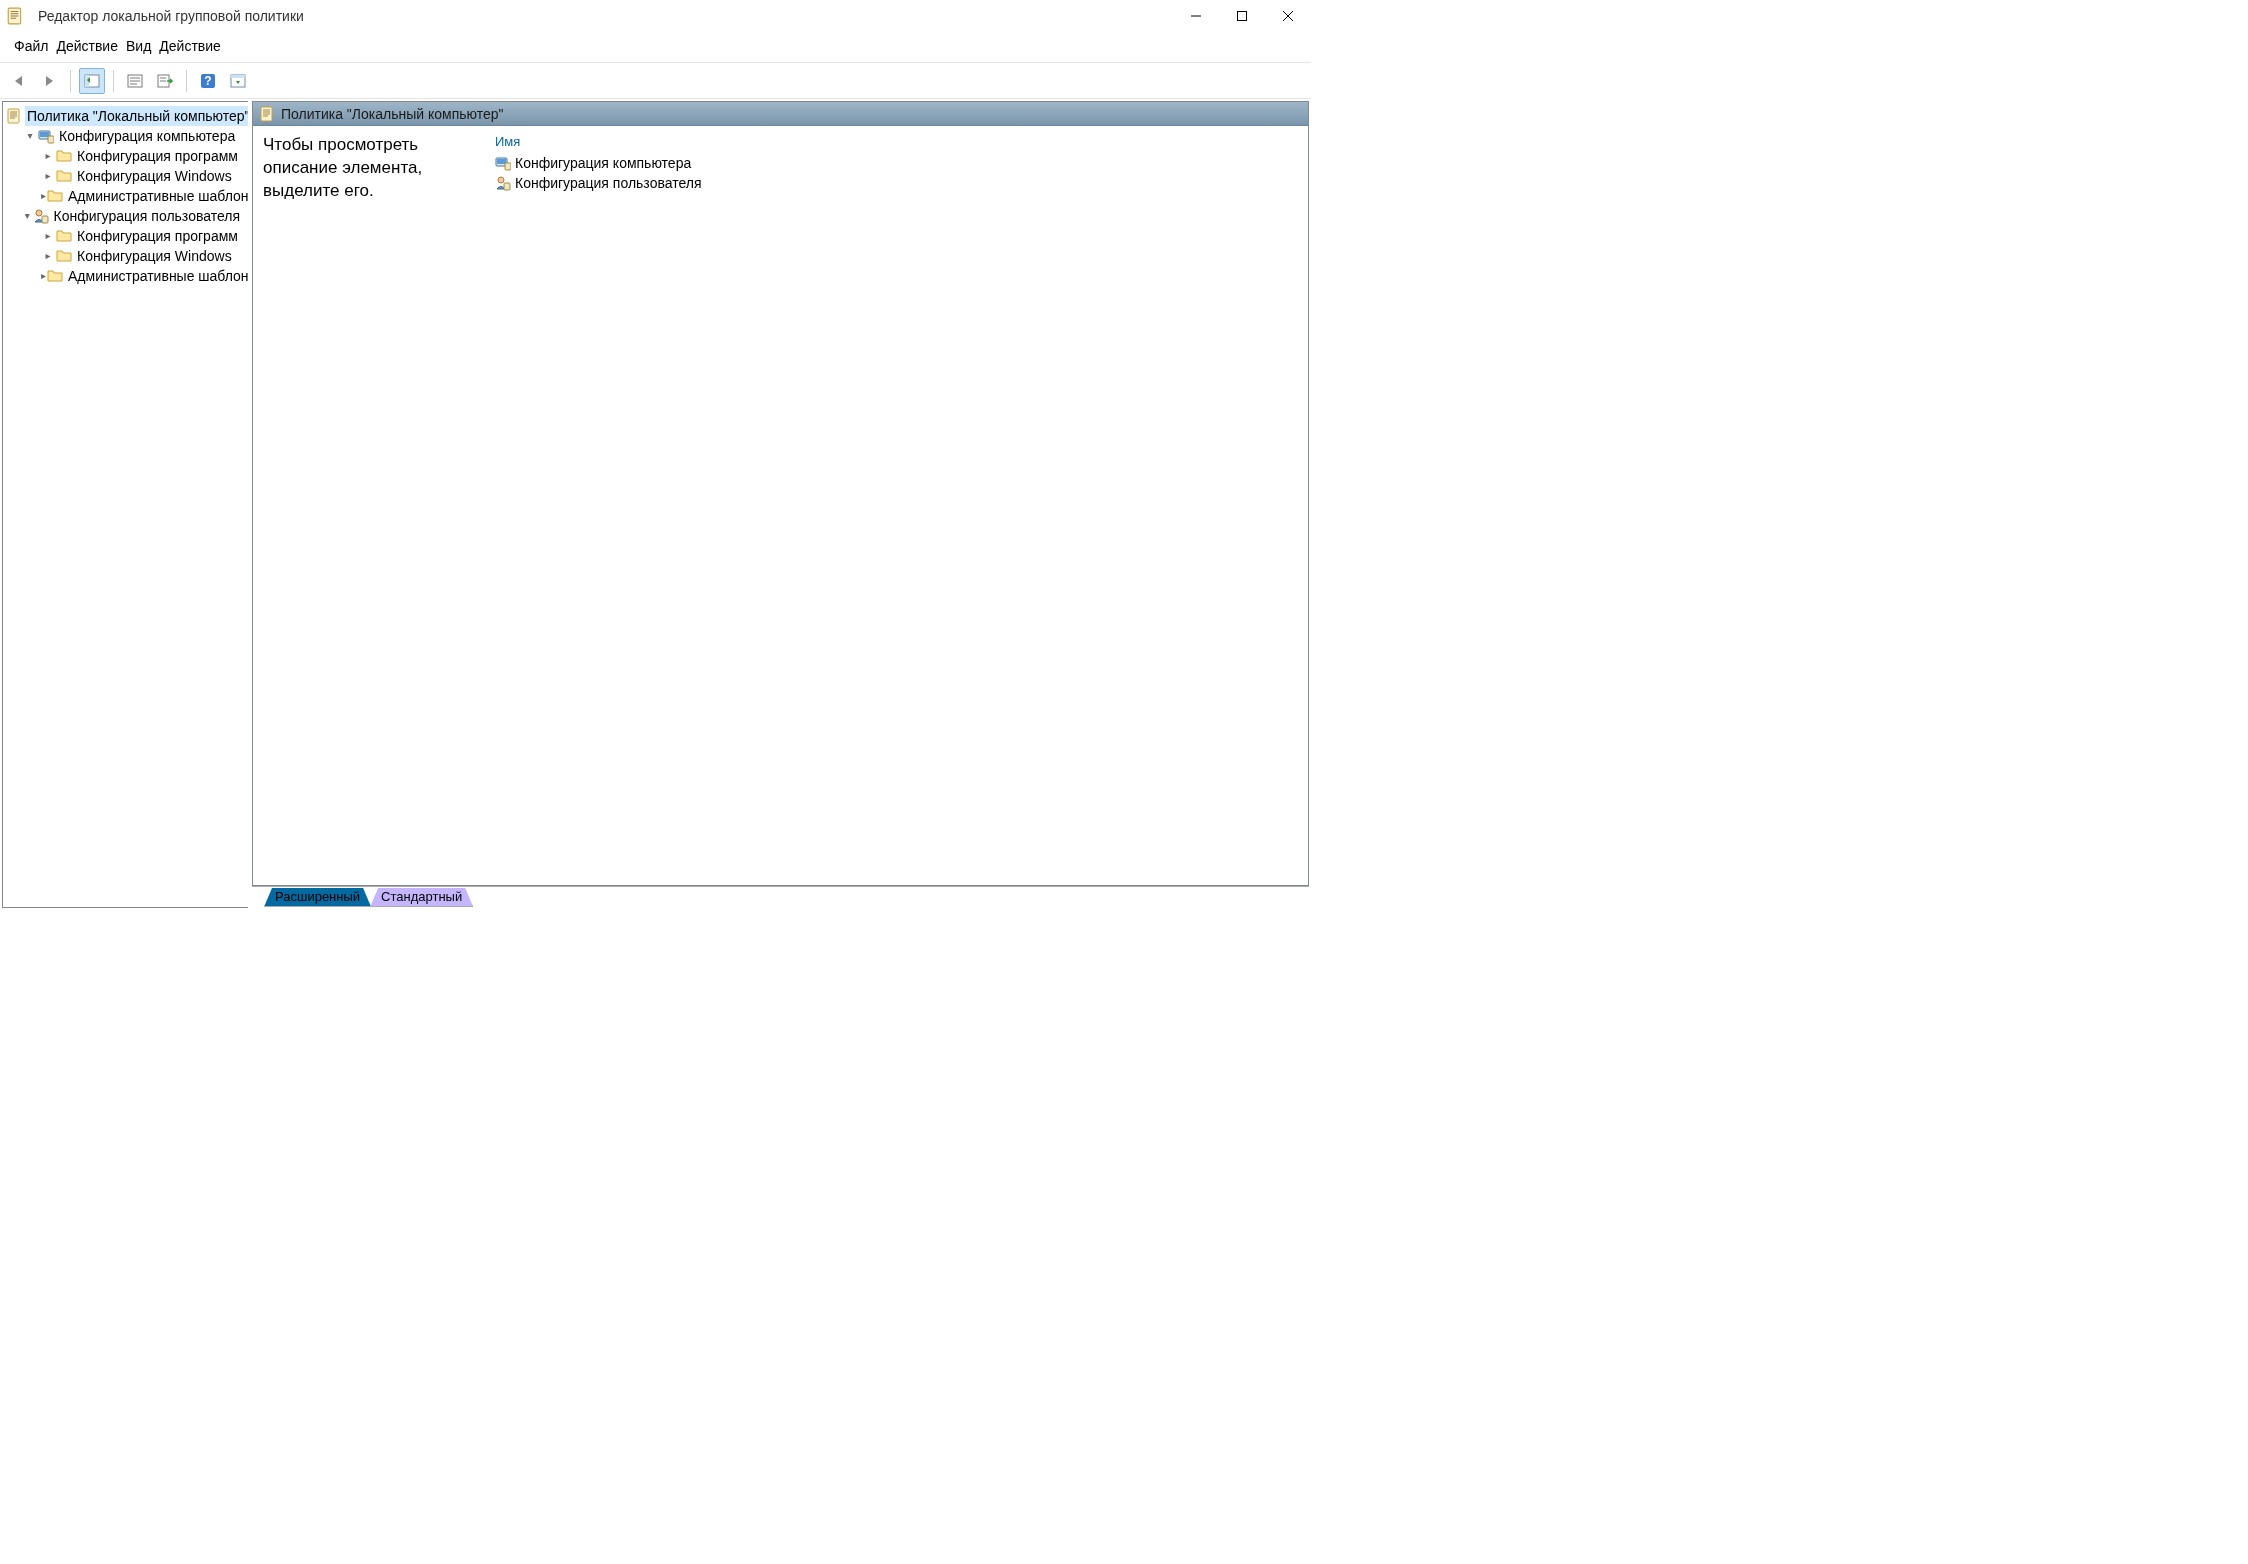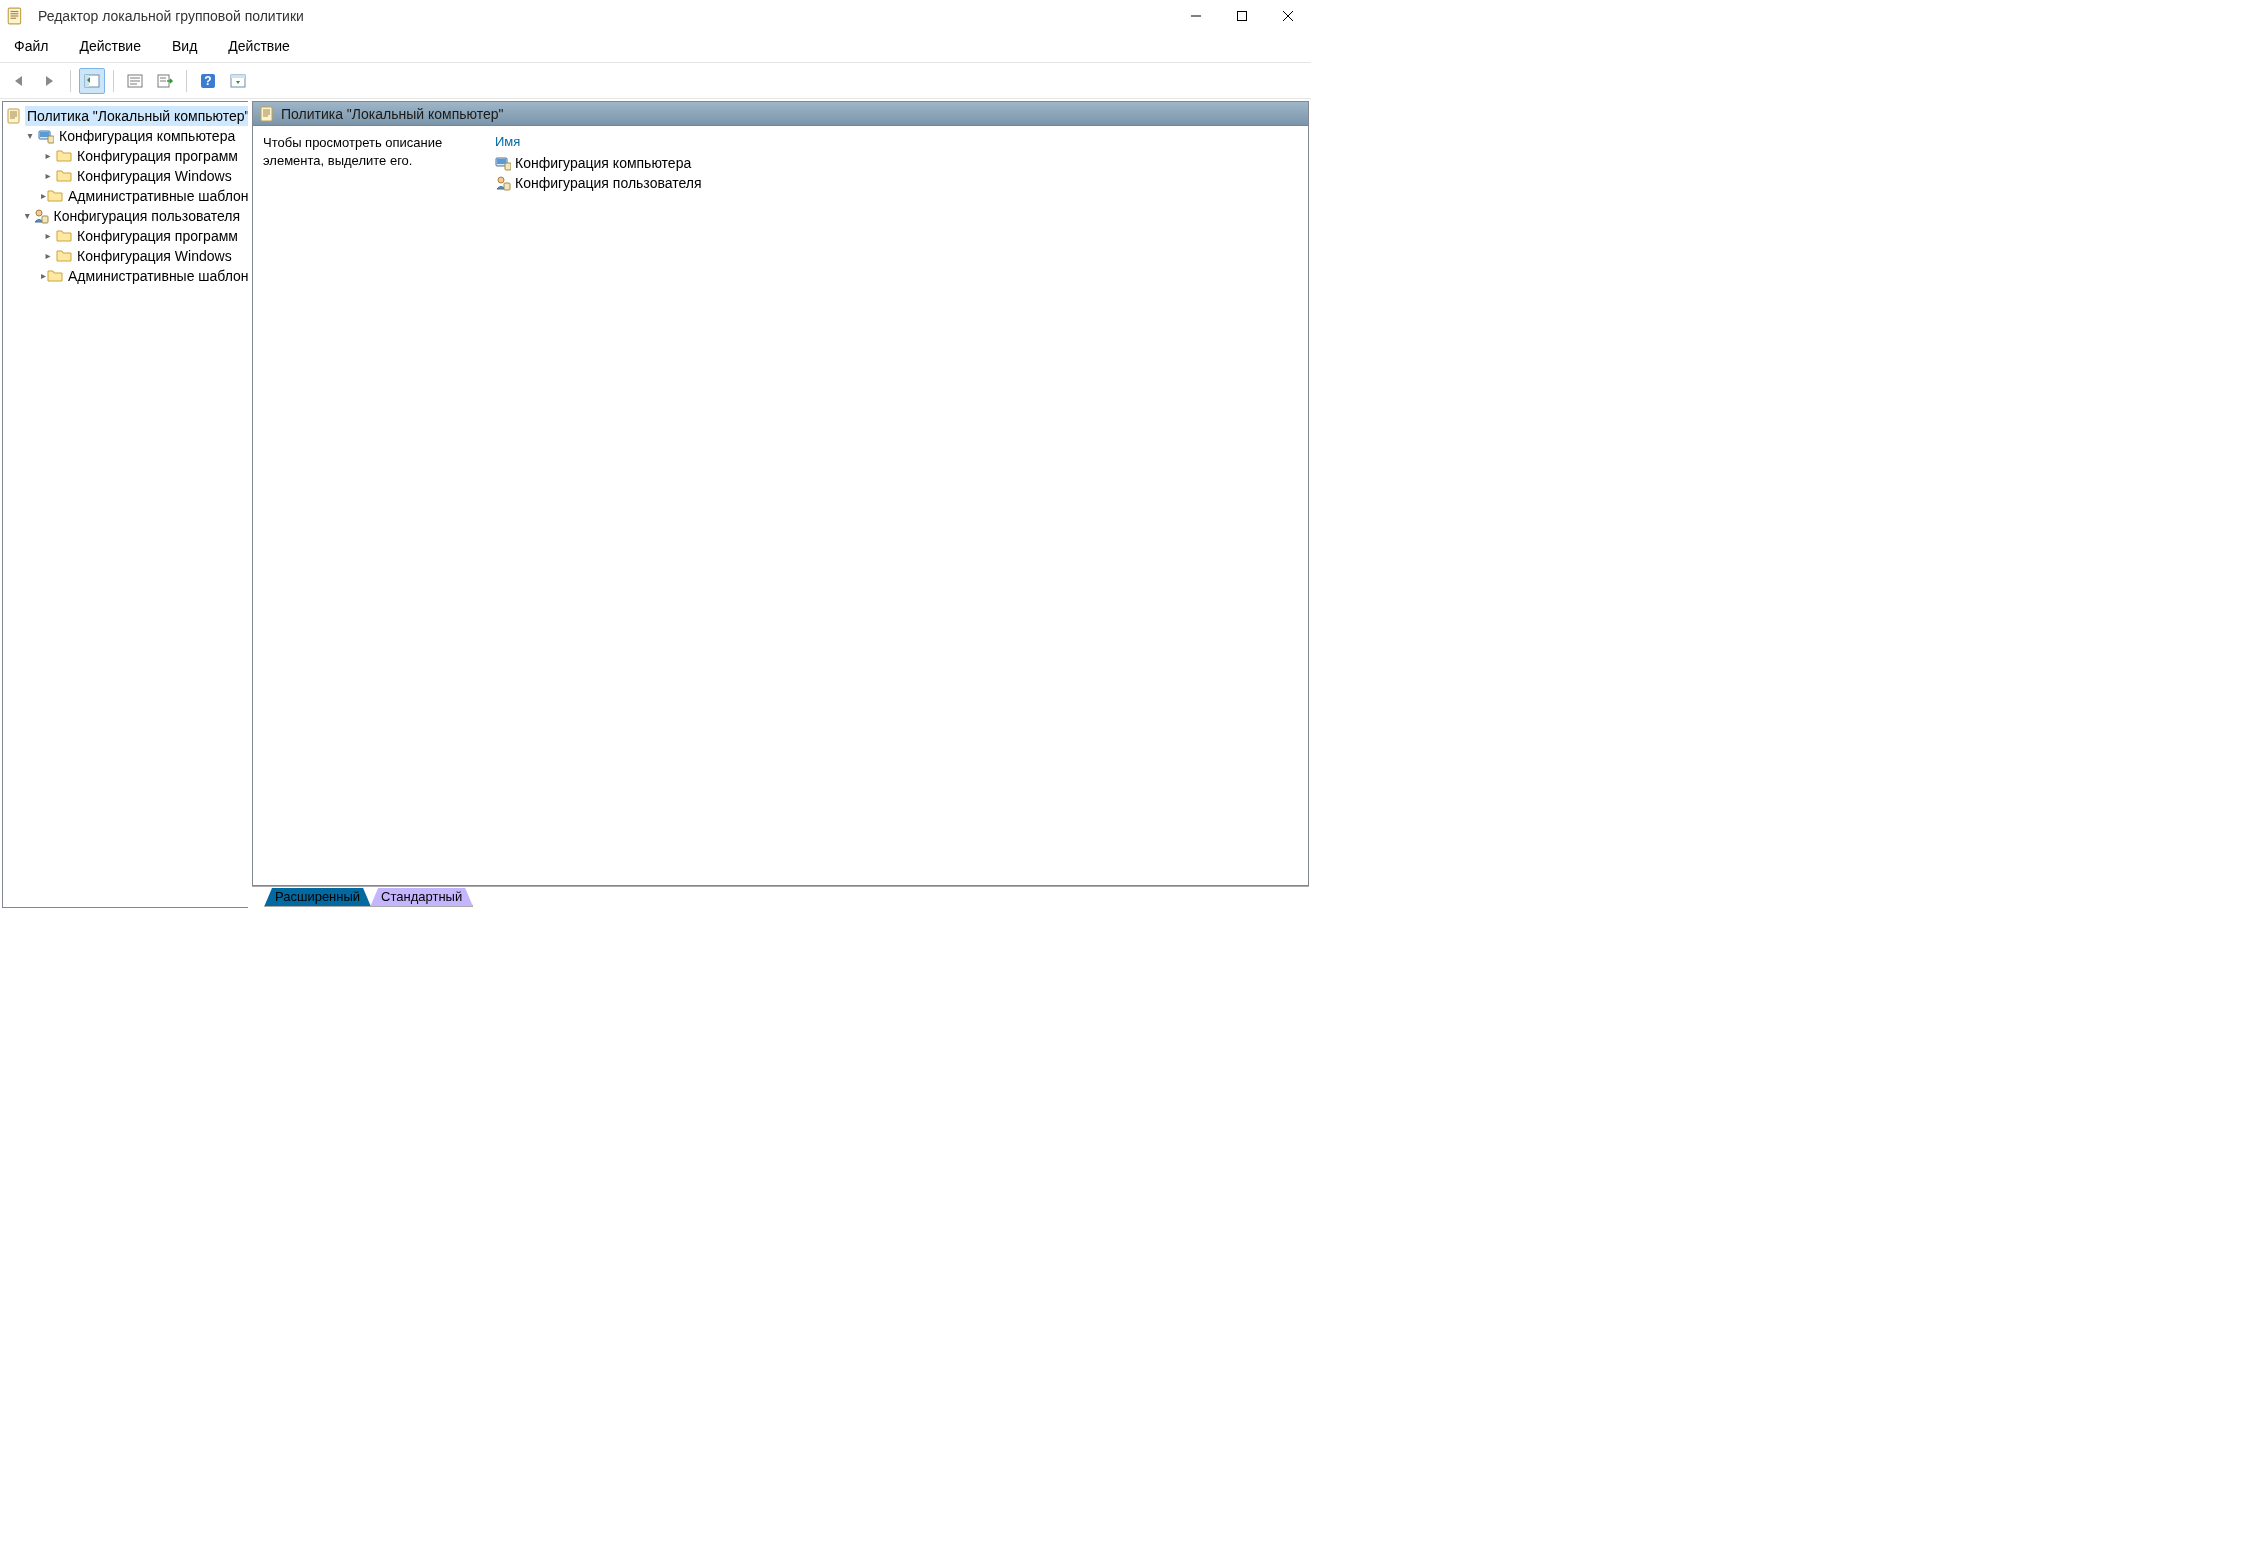--- a/index.html
+++ b/index.html
@@ -28,21 +28,21 @@
     .titlebar .win-controls { display: flex; }
     .titlebar .win-btn {
       width: 46px; height: 32px;
       display: flex; align-items: center; justify-content: center;
       color: #333;
     }
 
     
     .menubar {
       display: flex;
-      gap: 23px;
+      gap: 0;
       padding: 4px 10px 6px 10px;
       font-size: 14px;
       border-bottom: 1px solid #e5e5e5;
     }
     .menubar .menu-item { padding: 2px 4px; cursor: default; }
 
     
     .toolbar {
       display: flex;
       align-items: center;
@@ -121,21 +121,21 @@
       border-bottom: 1px solid #6c879e;
     }
     .pane-header .hdr-icon { width: 16px; height: 16px; }
     .pane-body {
       flex: 1;
       display: flex;
       padding: 8px 10px;
       gap: 20px;
       overflow: auto;
     }
-    .desc-col { flex: 0 0 210px; color: #000; font-size: 13px; line-height: 1.35; }
+    .desc-col { flex: 0 0 210px; color: #000; font-size: 17px; line-height: 1.35; }
     .list-col { flex: 1; }
     .list-col .col-header {
       font-size: 13px; color: #0369a1;
       padding: 0 0 4px 2px;
     }
     .list-item-row {
       display: flex; align-items: center; gap: 4px;
       height: 20px; padding: 0 2px;
     }
     .list-item-row .li-icon { width: 16px; height: 16px; flex-shrink: 0; }

